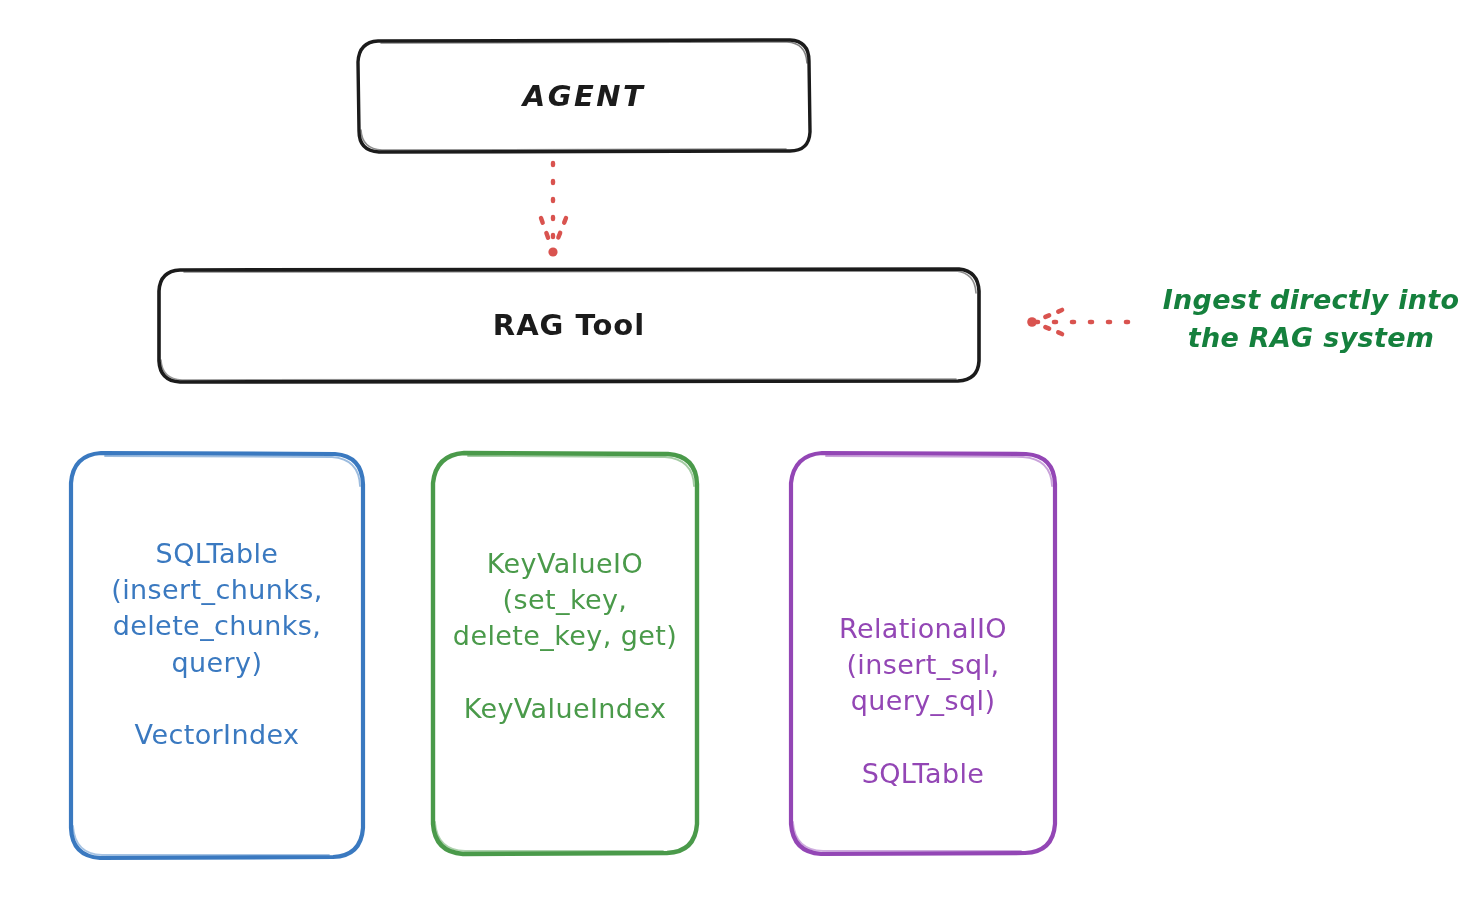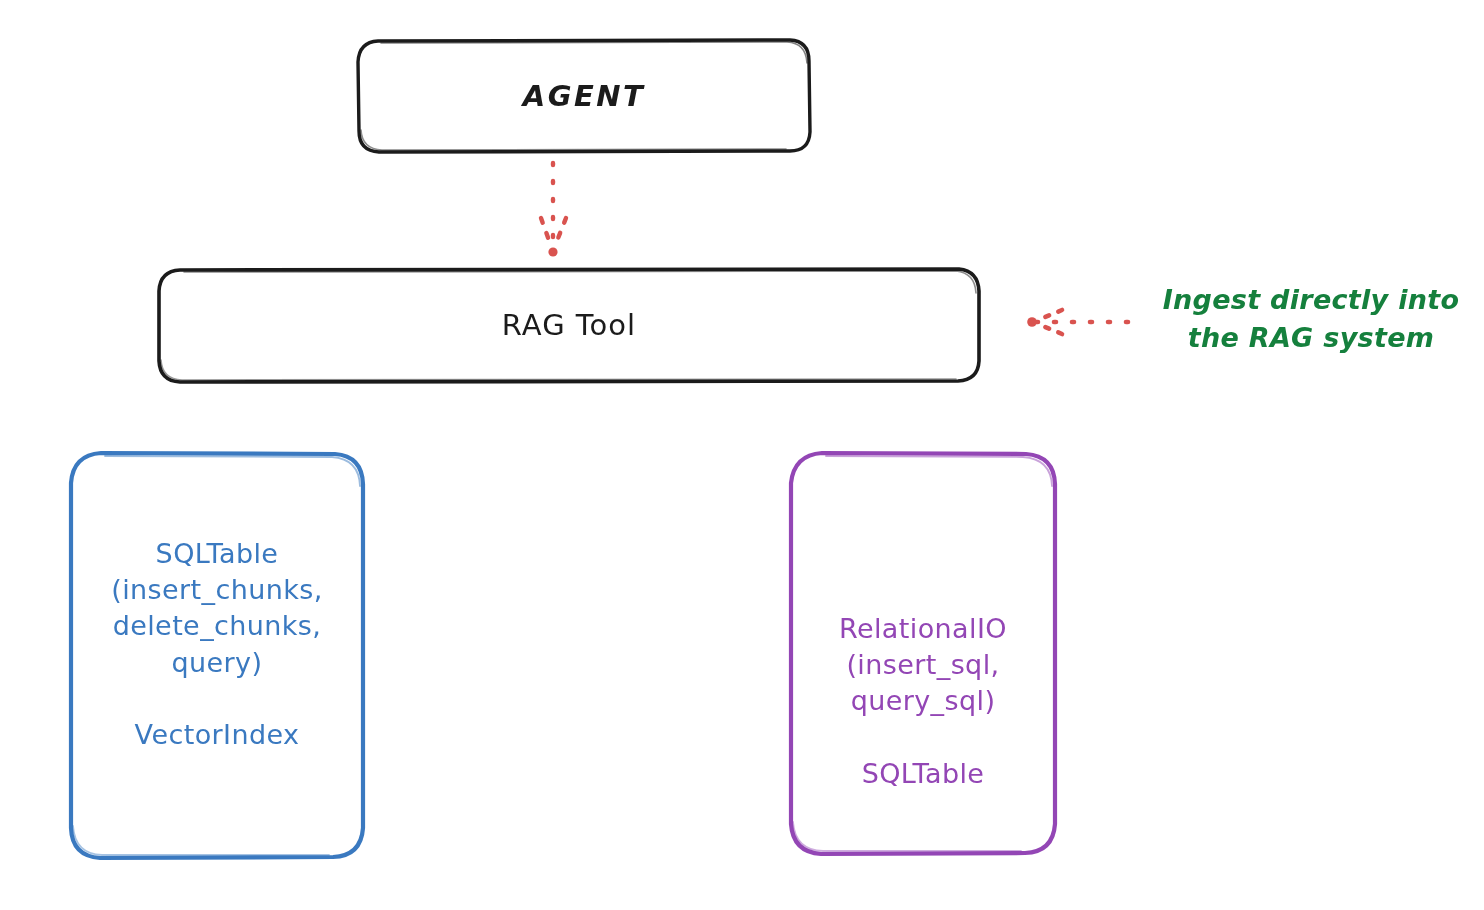--- a/index.html
+++ b/index.html
@@ -72,21 +72,21 @@
     font-family: "DejaVu Sans", sans-serif;
   }
 
   #ragtool-node {
     left: 156px;  top: 267px;
     width: 826px; height: 117px;
   }
   #ragtool-node .label {
     color: #1b1b1b;
     font-size: 29px;
-    font-weight: 400;
+    font-weight: 700;
     letter-spacing: 1px;
   }
 
   #vectorio-node {
     left: 67px;  top: 450px;
     width: 300px; height: 411px;
   }
   #keyvalueio-node {
     left: 428px; top: 450px;
     width: 274px; height: 407px;
@@ -167,20 +167,32 @@
       <path d="M6,376 Q8,404 35,405 L262,405" stroke="#3a79c0" stroke-width="1.8" opacity="0.45"></path>
     </svg>
     <span class="label store-label">SQLTable
 (insert_chunks,
 delete_chunks,
 query)
 
 VectorIndex</span>
   </div>
 
+  <div class="node" id="keyvalueio-node">
+    <svg class="sketch" viewBox="0 0 274 407" preserveAspectRatio="none">
+      <path d="M36,3 L240,4 Q268,6 269,34 L269,374 Q267,402 239,403 L35,404 Q7,402 5,374 L5,33 Q8,5 36,3 Z" stroke="#4a9a4a" stroke-width="4.4"></path>
+      <path d="M40,6 L237,7 Q265,9 266,36" stroke="#4a9a4a" stroke-width="1.8" opacity="0.5"></path>
+      <path d="M7,372 Q9,400 37,401 L235,401" stroke="#4a9a4a" stroke-width="1.8" opacity="0.45"></path>
+    </svg>
+    <span class="label store-label">KeyValueIO
+(set_key,
+delete_key, get)
+
+KeyValueIndex</span>
+  </div>
 
   <div class="node" id="relationalio-node">
     <svg class="sketch" viewBox="0 0 274 407" preserveAspectRatio="none">
       <path d="M36,3 L240,4 Q268,6 269,34 L269,374 Q267,402 239,403 L35,404 Q7,402 5,374 L5,33 Q8,5 36,3 Z" stroke="#9346b5" stroke-width="4.2"></path>
       <path d="M40,6 L237,7 Q265,9 266,36" stroke="#9346b5" stroke-width="1.8" opacity="0.5"></path>
       <path d="M7,372 Q9,400 37,401 L235,401" stroke="#9346b5" stroke-width="1.8" opacity="0.45"></path>
     </svg>
     <span class="label store-label">RelationalIO
 (insert_sql,
 query_sql)

